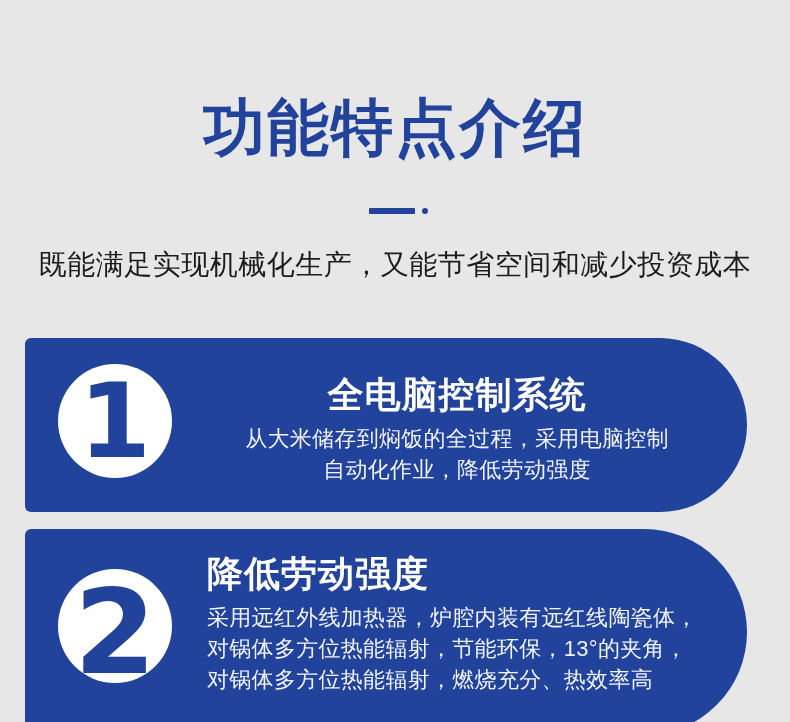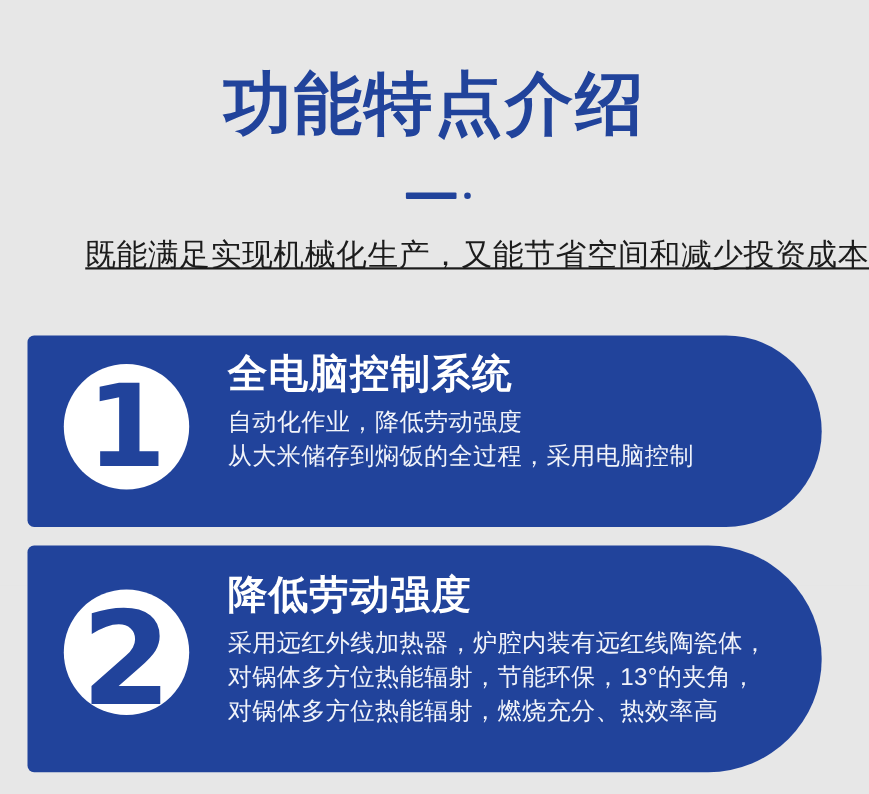--- a/index.html
+++ b/index.html
@@ -12,20 +12,21 @@
     background: #e7e7e7;
     font-family: "Liberation Sans", "DejaVu Sans", sans-serif;
     overflow: hidden;
     position: relative;
   }
   .page {
     position: relative;
     width: 790px;
     height: 532px;
     background: #e7e7e7;
+    margin-top: 33px;
   }
 
   
   .header {
     position: absolute;
     left: 0;
     top: 0;
     width: 790px;
     text-align: center;
   }
@@ -62,27 +63,26 @@
     width: 6px;
     height: 6px;
     background: #21439b;
     border-radius: 50%;
   }
   .subtitle {
     position: absolute;
     left: 0;
     top: 214px;
     width: 790px;
-    text-align: right;
+    text-align: center;
     font-size: 28px;
     line-height: 1.3;
     color: #1c1c1c;
     font-weight: normal;
     letter-spacing: 0.5px;
-    text-decoration: underline;
   }
 
   
   .card {
     position: absolute;
     left: 25px;
     background: #21439b;
     border-top-left-radius: 6px;
     border-bottom-left-radius: 6px;
   }
@@ -131,21 +131,21 @@
   .card-2 .card-badge .numeral {
     font-size: 118px;
     transform: translateY(6px);
   }
 
   .card-body {
     position: absolute;
     left: 182px;
     right: 40px;
   }
-  .card-1 .card-body { top: 12px; }
+  .card-1 .card-body { top: 34px; text-align: center; }
   .card-2 .card-body { top: 22px; }
 
   .card-title {
     margin: 0 0 6px 0;
     font-size: 36px;
     font-weight: bold;
     color: #ffffff;
     line-height: 1.25;
     letter-spacing: 1px;
   }
@@ -173,22 +173,22 @@
 
   <div class="subtitle">既能满足实现机械化生产，又能节省空间和减少投资成本</div>
 
   <div class="card card-1">
     <div class="card-badge">
       <span class="numeral">1</span>
     </div>
     <div class="card-body">
       <div class="card-title">全电脑控制系统</div>
       <div class="card-desc">
+        <div class="card-desc-line">从大米储存到焖饭的全过程，采用电脑控制</div>
         <div class="card-desc-line">自动化作业，降低劳动强度</div>
-        <div class="card-desc-line">从大米储存到焖饭的全过程，采用电脑控制</div>
       </div>
     </div>
   </div>
 
   <div class="card card-2">
     <div class="card-badge">
       <span class="numeral">2</span>
     </div>
     <div class="card-body">
       <div class="card-title">降低劳动强度</div>

